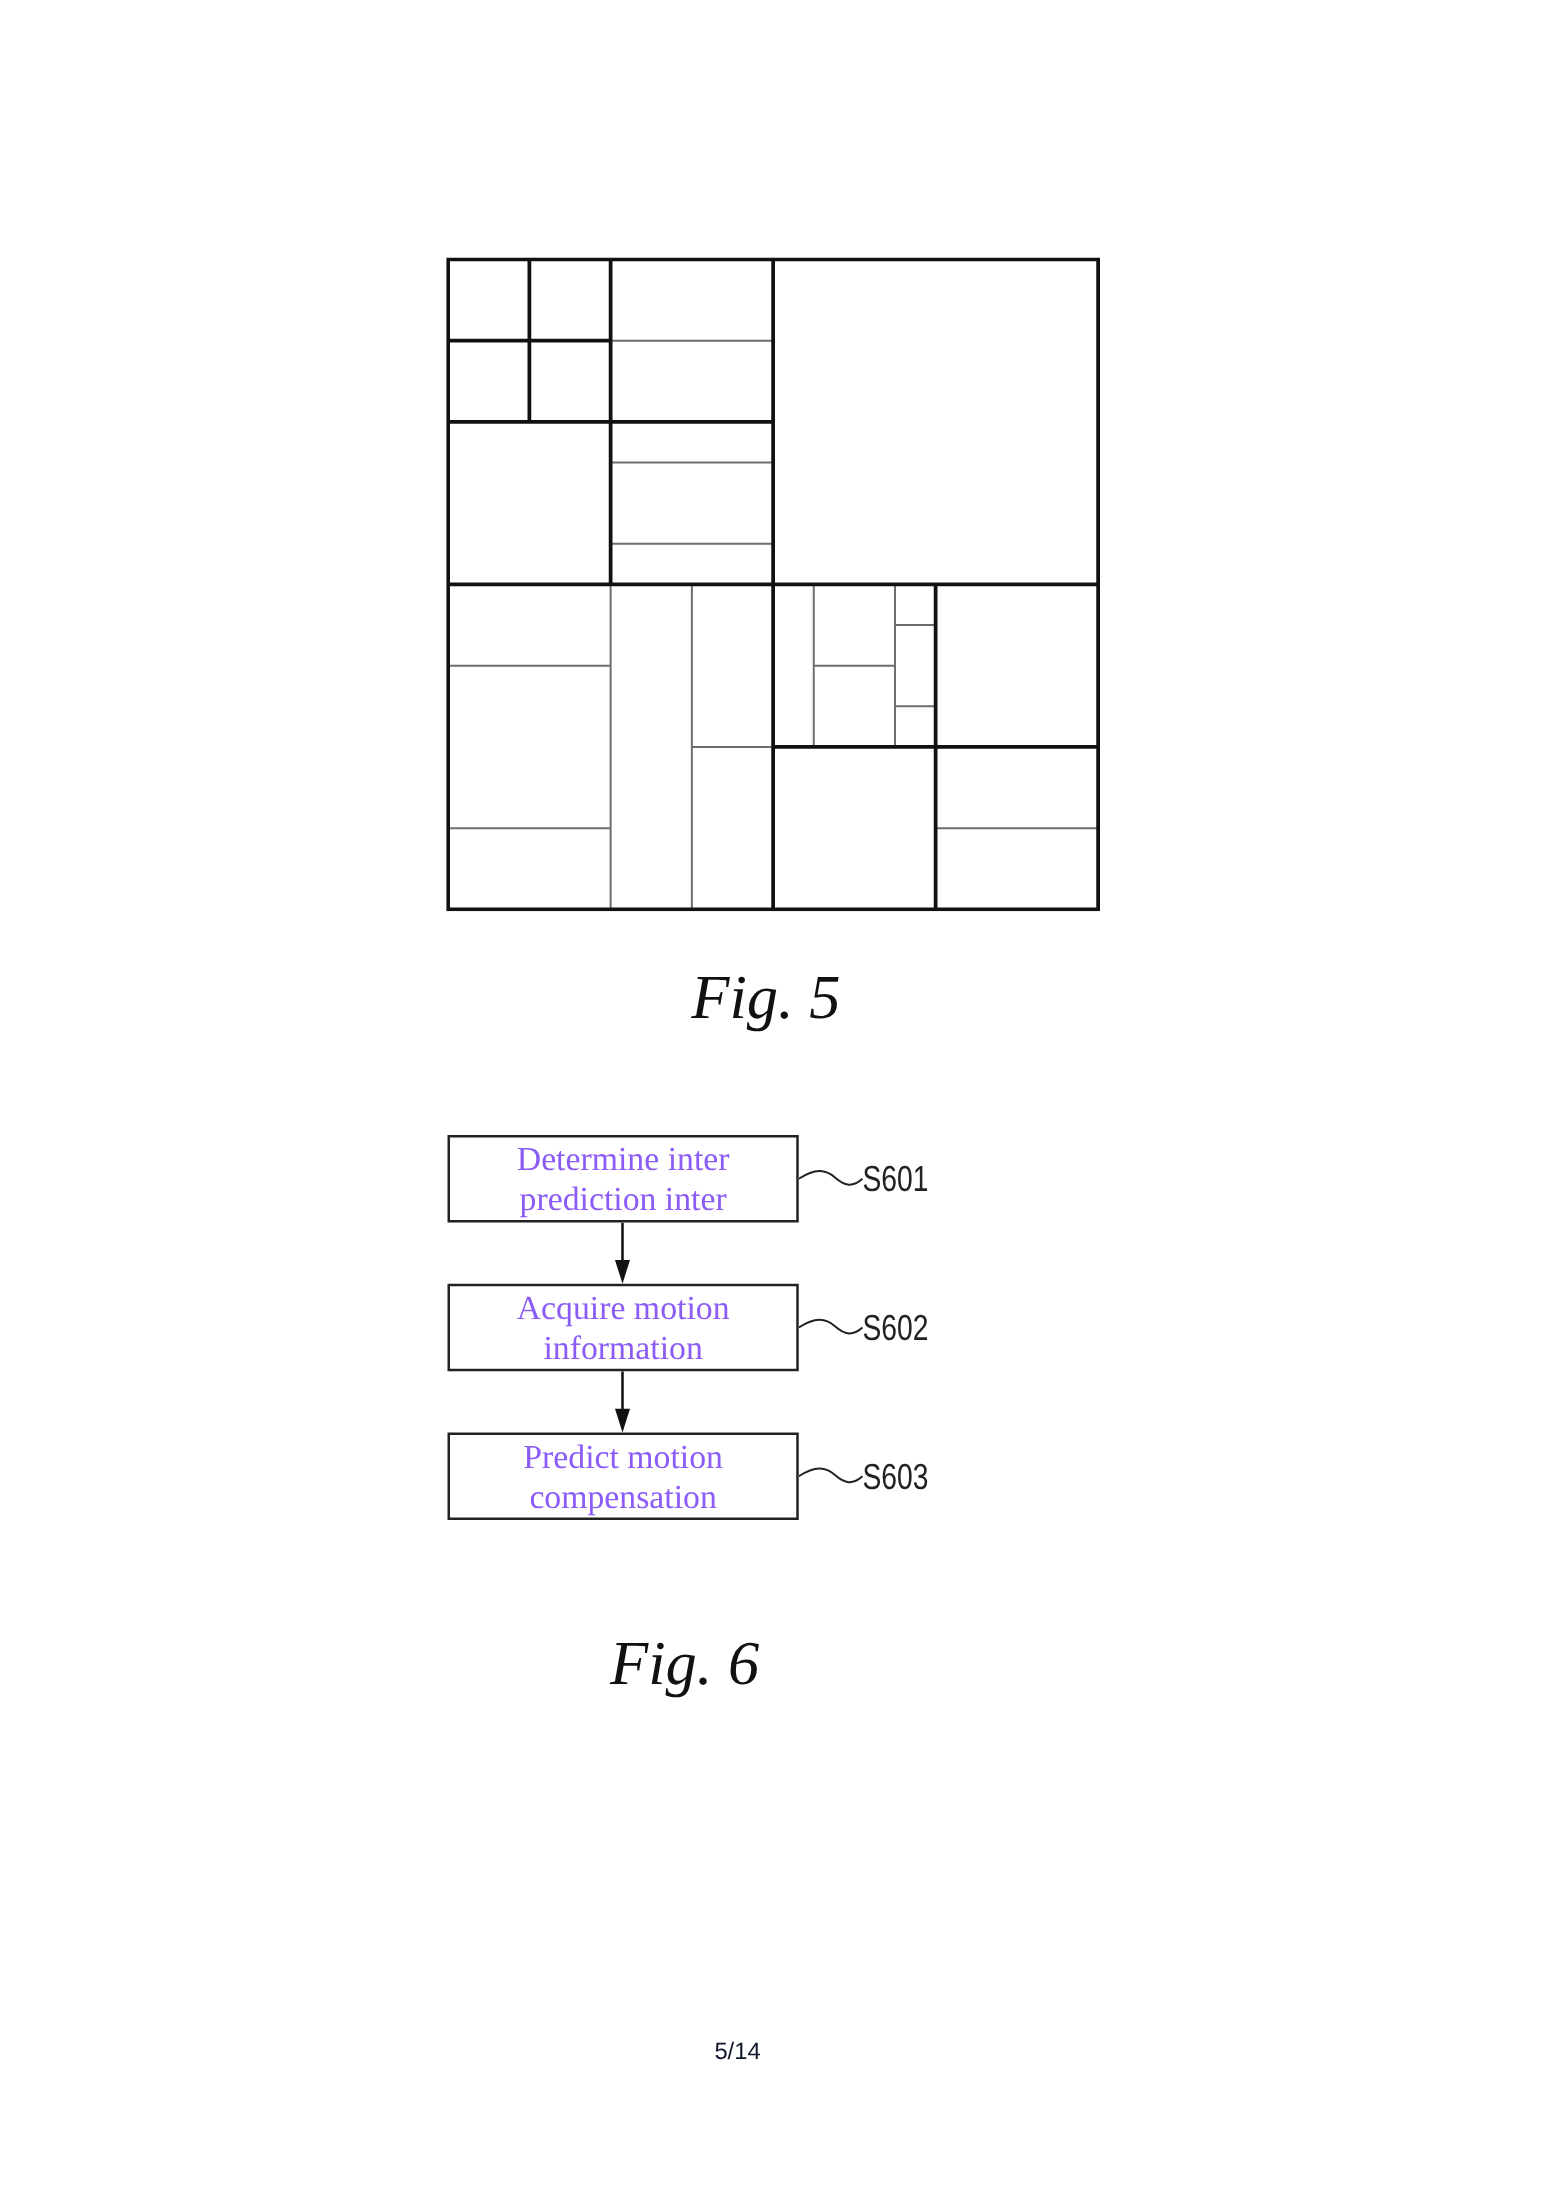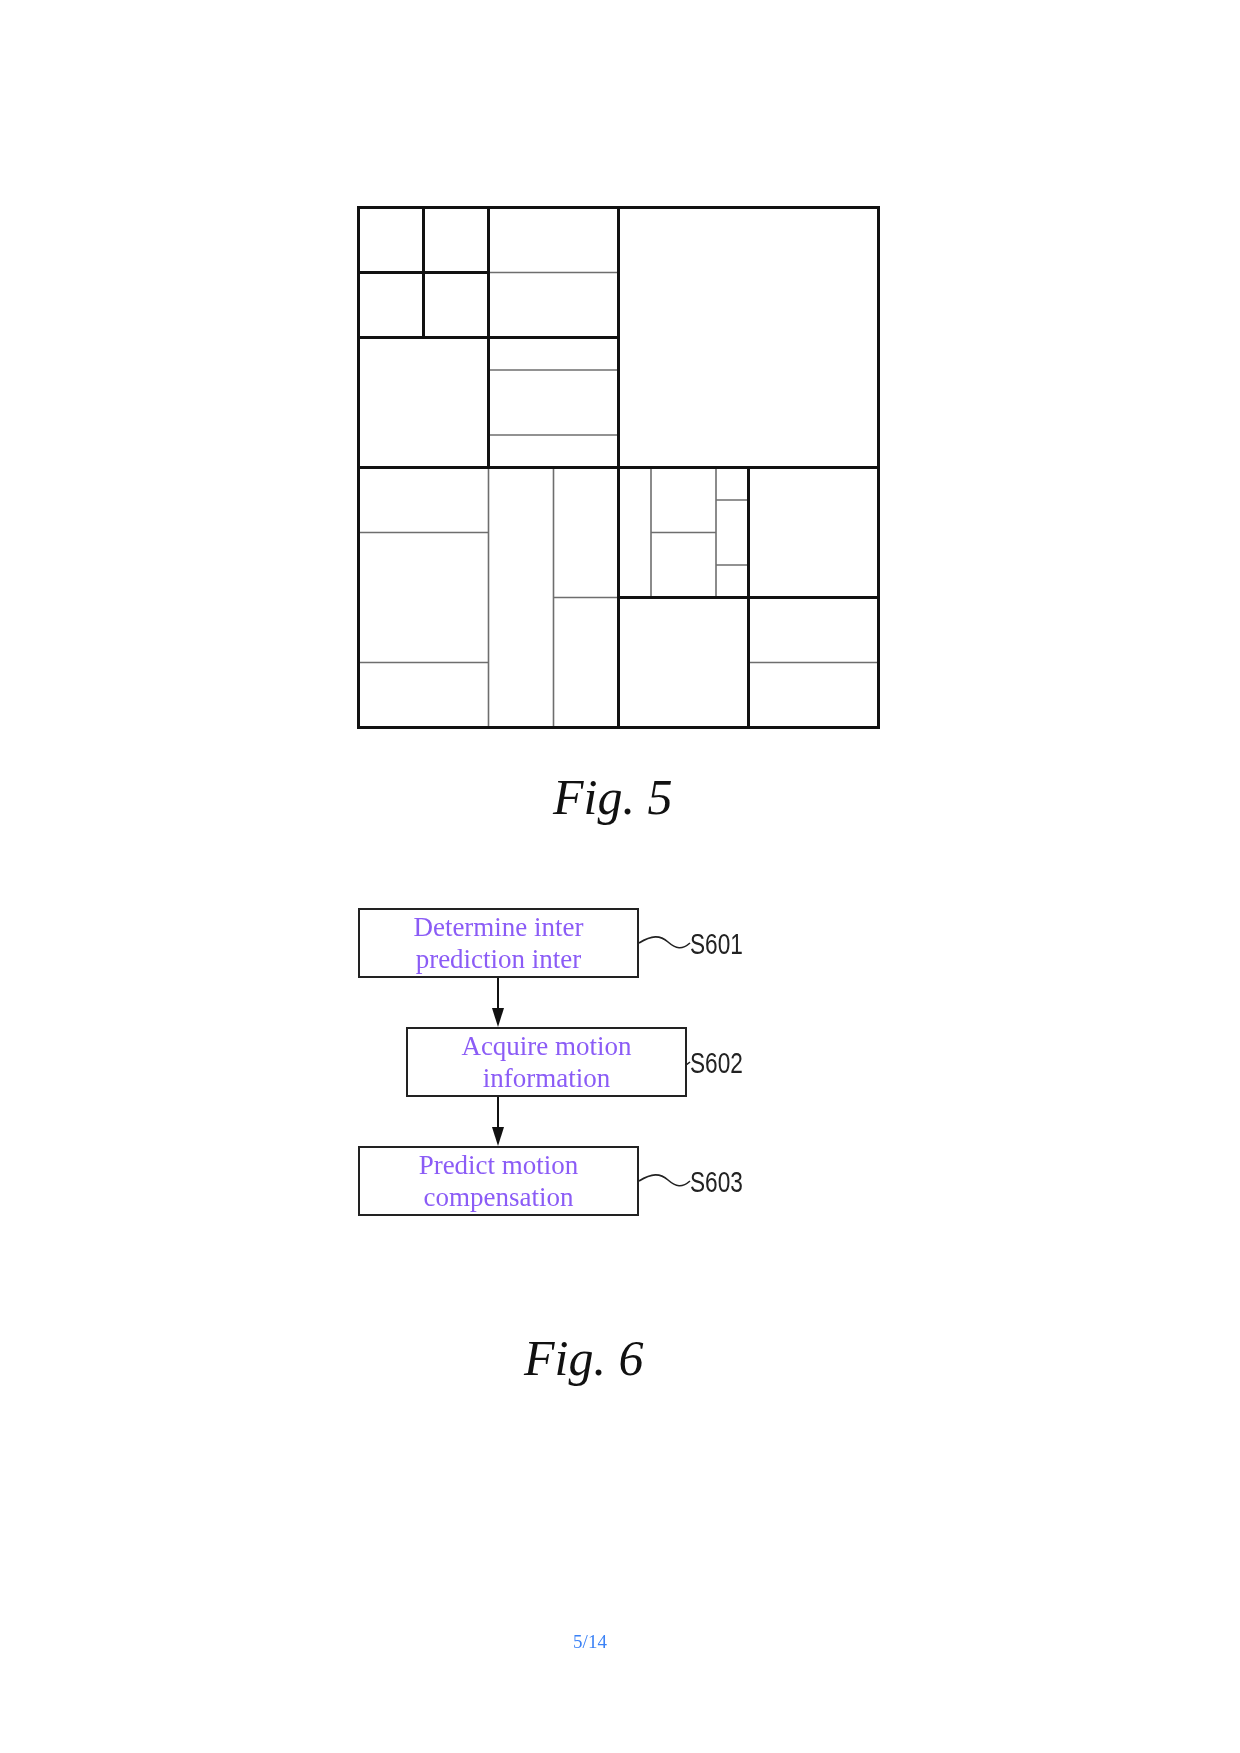--- a/index.html
+++ b/index.html
@@ -1,31 +1,31 @@
 <!DOCTYPE html>
 <html><head>
 <meta charset="utf-8">
 <style>
   html, body { margin: 0; padding: 0; background: #ffffff; }
   body { width: 1240px; height: 1753px; position: relative; overflow: hidden; font-family: "Liberation Serif", "DejaVu Serif", serif; color: #111; }
   #fig5 { position: absolute; left: 357px; top: 206px; width: 523px; height: 523px; }
   .fig-caption { position: absolute; font-family: "Liberation Serif", "DejaVu Serif", serif; font-style: italic; font-size: 50px; line-height: 1; color: #111; white-space: nowrap; text-align: right; }
   #fig5-caption { left: 553px; top: 772px; }
-  #fig6-caption { left: 488px; top: 1333px; margin-left: 36px; }
+  #fig6-caption { left: 488px; top: 1305px; }
   .flow-box { position: absolute; left: 358px; width: 281px; height: 70px; border: 2px solid #222; box-sizing: border-box; display: flex; align-items: center; justify-content: center; text-align: center; font-family: "Liberation Serif", "DejaVu Serif", serif; font-size: 27px; line-height: 32px; color: #8b5cf6; background: #fff; }
   .flow-box span { display: block; }
   #box1 { top: 908px; }
-  #box2 { top: 1027px; margin-left: 48px; }
+  #box2 { top: 1027px; }
   #box3 { top: 1146px; }
   #fig6-svg { position: absolute; left: 0; top: 0; width: 1240px; height: 1753px; pointer-events: none; }
   .step-label { position: absolute; left: 690px; font-family: "Liberation Sans Narrow", "Liberation Sans", sans-serif; font-size: 29px; color: #222; transform: scaleX(0.78); transform-origin: left center; line-height: 1; }
   #lbl1 { top: 930px; }
   #lbl2 { top: 1049px; }
   #lbl3 { top: 1168px; }
-  #page-number { position: absolute; left: 0; width: 1180px; top: 1631px; text-align: center; font-family: Liberation Serif, serif; font-size: 19px; color: #3b82f6; }
+  #page-number { position: absolute; left: 0; width: 1180px; top: 1631px; text-align: center; font-family: Liberation Sans, sans-serif; font-size: 19px; color: #0f172a; }
 </style>
 </head>
 <body>
 
 <svg id="fig5" viewBox="0 0 523 523" xmlns="http://www.w3.org/2000/svg">
   <g id="fig5-thin">
       <line y1="66.5" y2="66.5" x1="131.5" x2="261.5" stroke="#6e6e6e" stroke-width="1.6"></line>
       <line y1="164" y2="164" x1="131.5" x2="261.5" stroke="#6e6e6e" stroke-width="1.6"></line>
       <line y1="229" y2="229" x1="131.5" x2="261.5" stroke="#6e6e6e" stroke-width="1.6"></line>
       <line x1="131.5" x2="131.5" y1="261.5" y2="521.5" stroke="#6e6e6e" stroke-width="1.6"></line>

